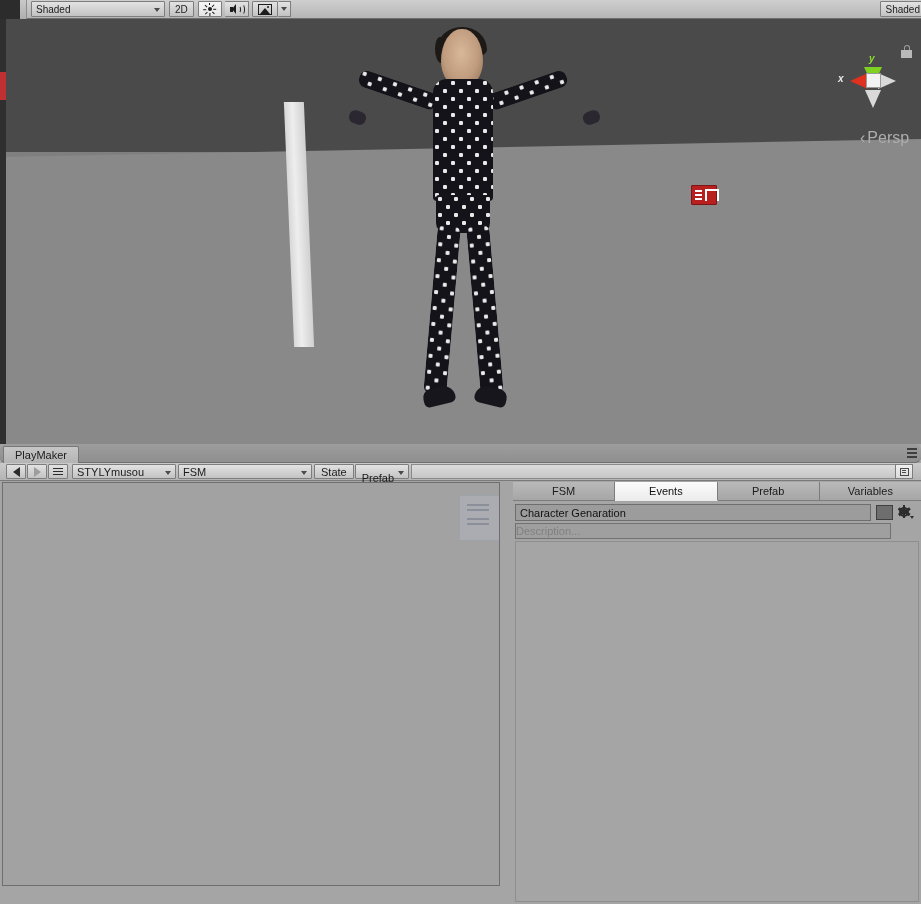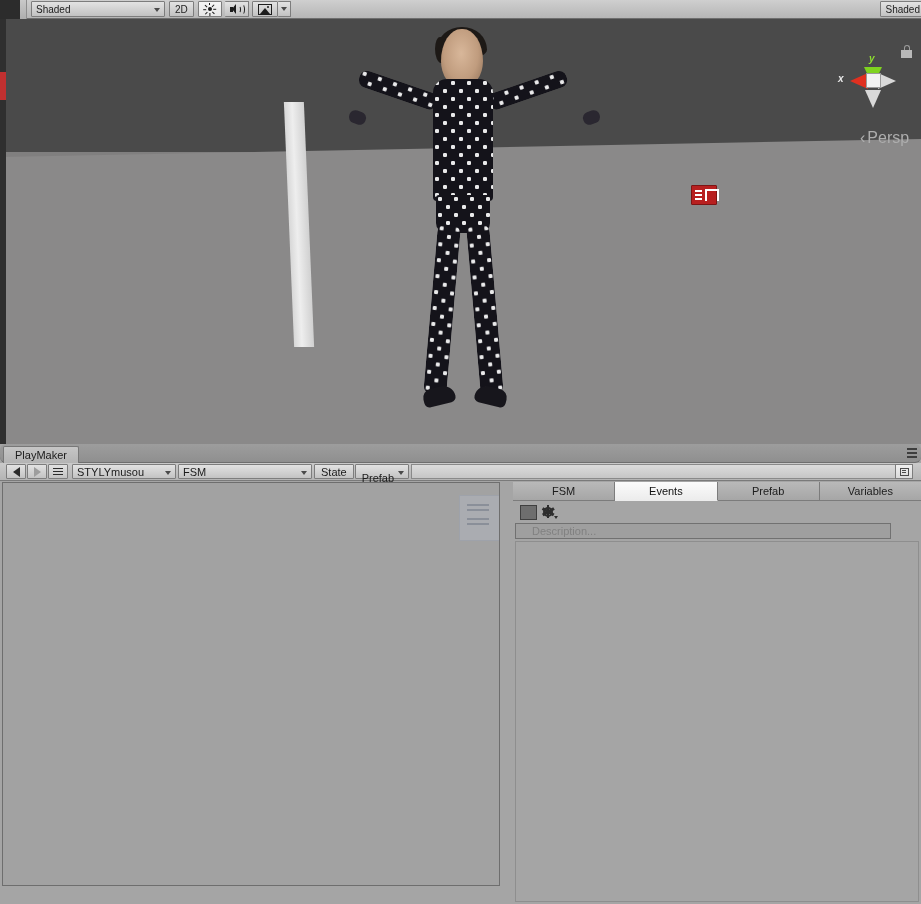--- a/index.html
+++ b/index.html
@@ -266,21 +266,21 @@
   #insp-color { width:17px; height:15px; background:#6e6e6e; border:1px solid #3f3f3f; margin-left:5px; cursor:default; }
   #insp-gear { width:18px; height:16px; margin-left:4px; position:relative; cursor:default; }
   #insp-gear .gear-core { position:absolute; left:2px; top:2px; width:10px; height:10px;
     border:2.5px solid #2e2e2e; border-radius:50%; }
   #insp-gear .gear-t { position:absolute; background:#2e2e2e; width:2.5px; height:13px; left:5.8px; top:0.5px; }
   #insp-gear .sm-caret { position:absolute; right:1px; bottom:2px;
     border-left:2.5px solid transparent; border-right:2.5px solid transparent; border-top:3.5px solid #2e2e2e; }
   #insp-desc {
     position:absolute; left:2px; top:41px; width:376px; height:16px;
     background:#9f9f9f; border:1px solid #717171;
-    display:flex; align-items:center; padding-left:16px; color:#818181; font-size:11px; cursor:text;
+    display:flex; align-items:center; padding-left:0; color:#818181; font-size:11px; cursor:text;
   }
   #insp-body {
     position:absolute; left:2px; top:59px; width:404px; height:361px;
     background:#a5a5a5; border:1px solid #8e8e8e;
   }
 </style>
 </head>
 <body>
 
 <div id="top-toolbar">
@@ -445,20 +445,23 @@
       </div>
       <div class="insp-tab">
         <span>Prefab</span>
       </div>
       <div class="insp-tab" style="border-right:none;">
         <span>Variables</span>
       </div>
     </div>
 
     <div id="insp-name-row">
+      <div id="insp-name">
+        <span>Character Genaration</span>
+      </div>
       <div id="insp-color"></div>
       <div id="insp-gear">
         <span class="gear-t" style="transform:rotate(0deg)"></span>
         <span class="gear-t" style="transform:rotate(60deg)"></span>
         <span class="gear-t" style="transform:rotate(120deg)"></span>
         <span class="gear-core"></span>
         <span class="sm-caret"></span>
       </div>
     </div>
 

